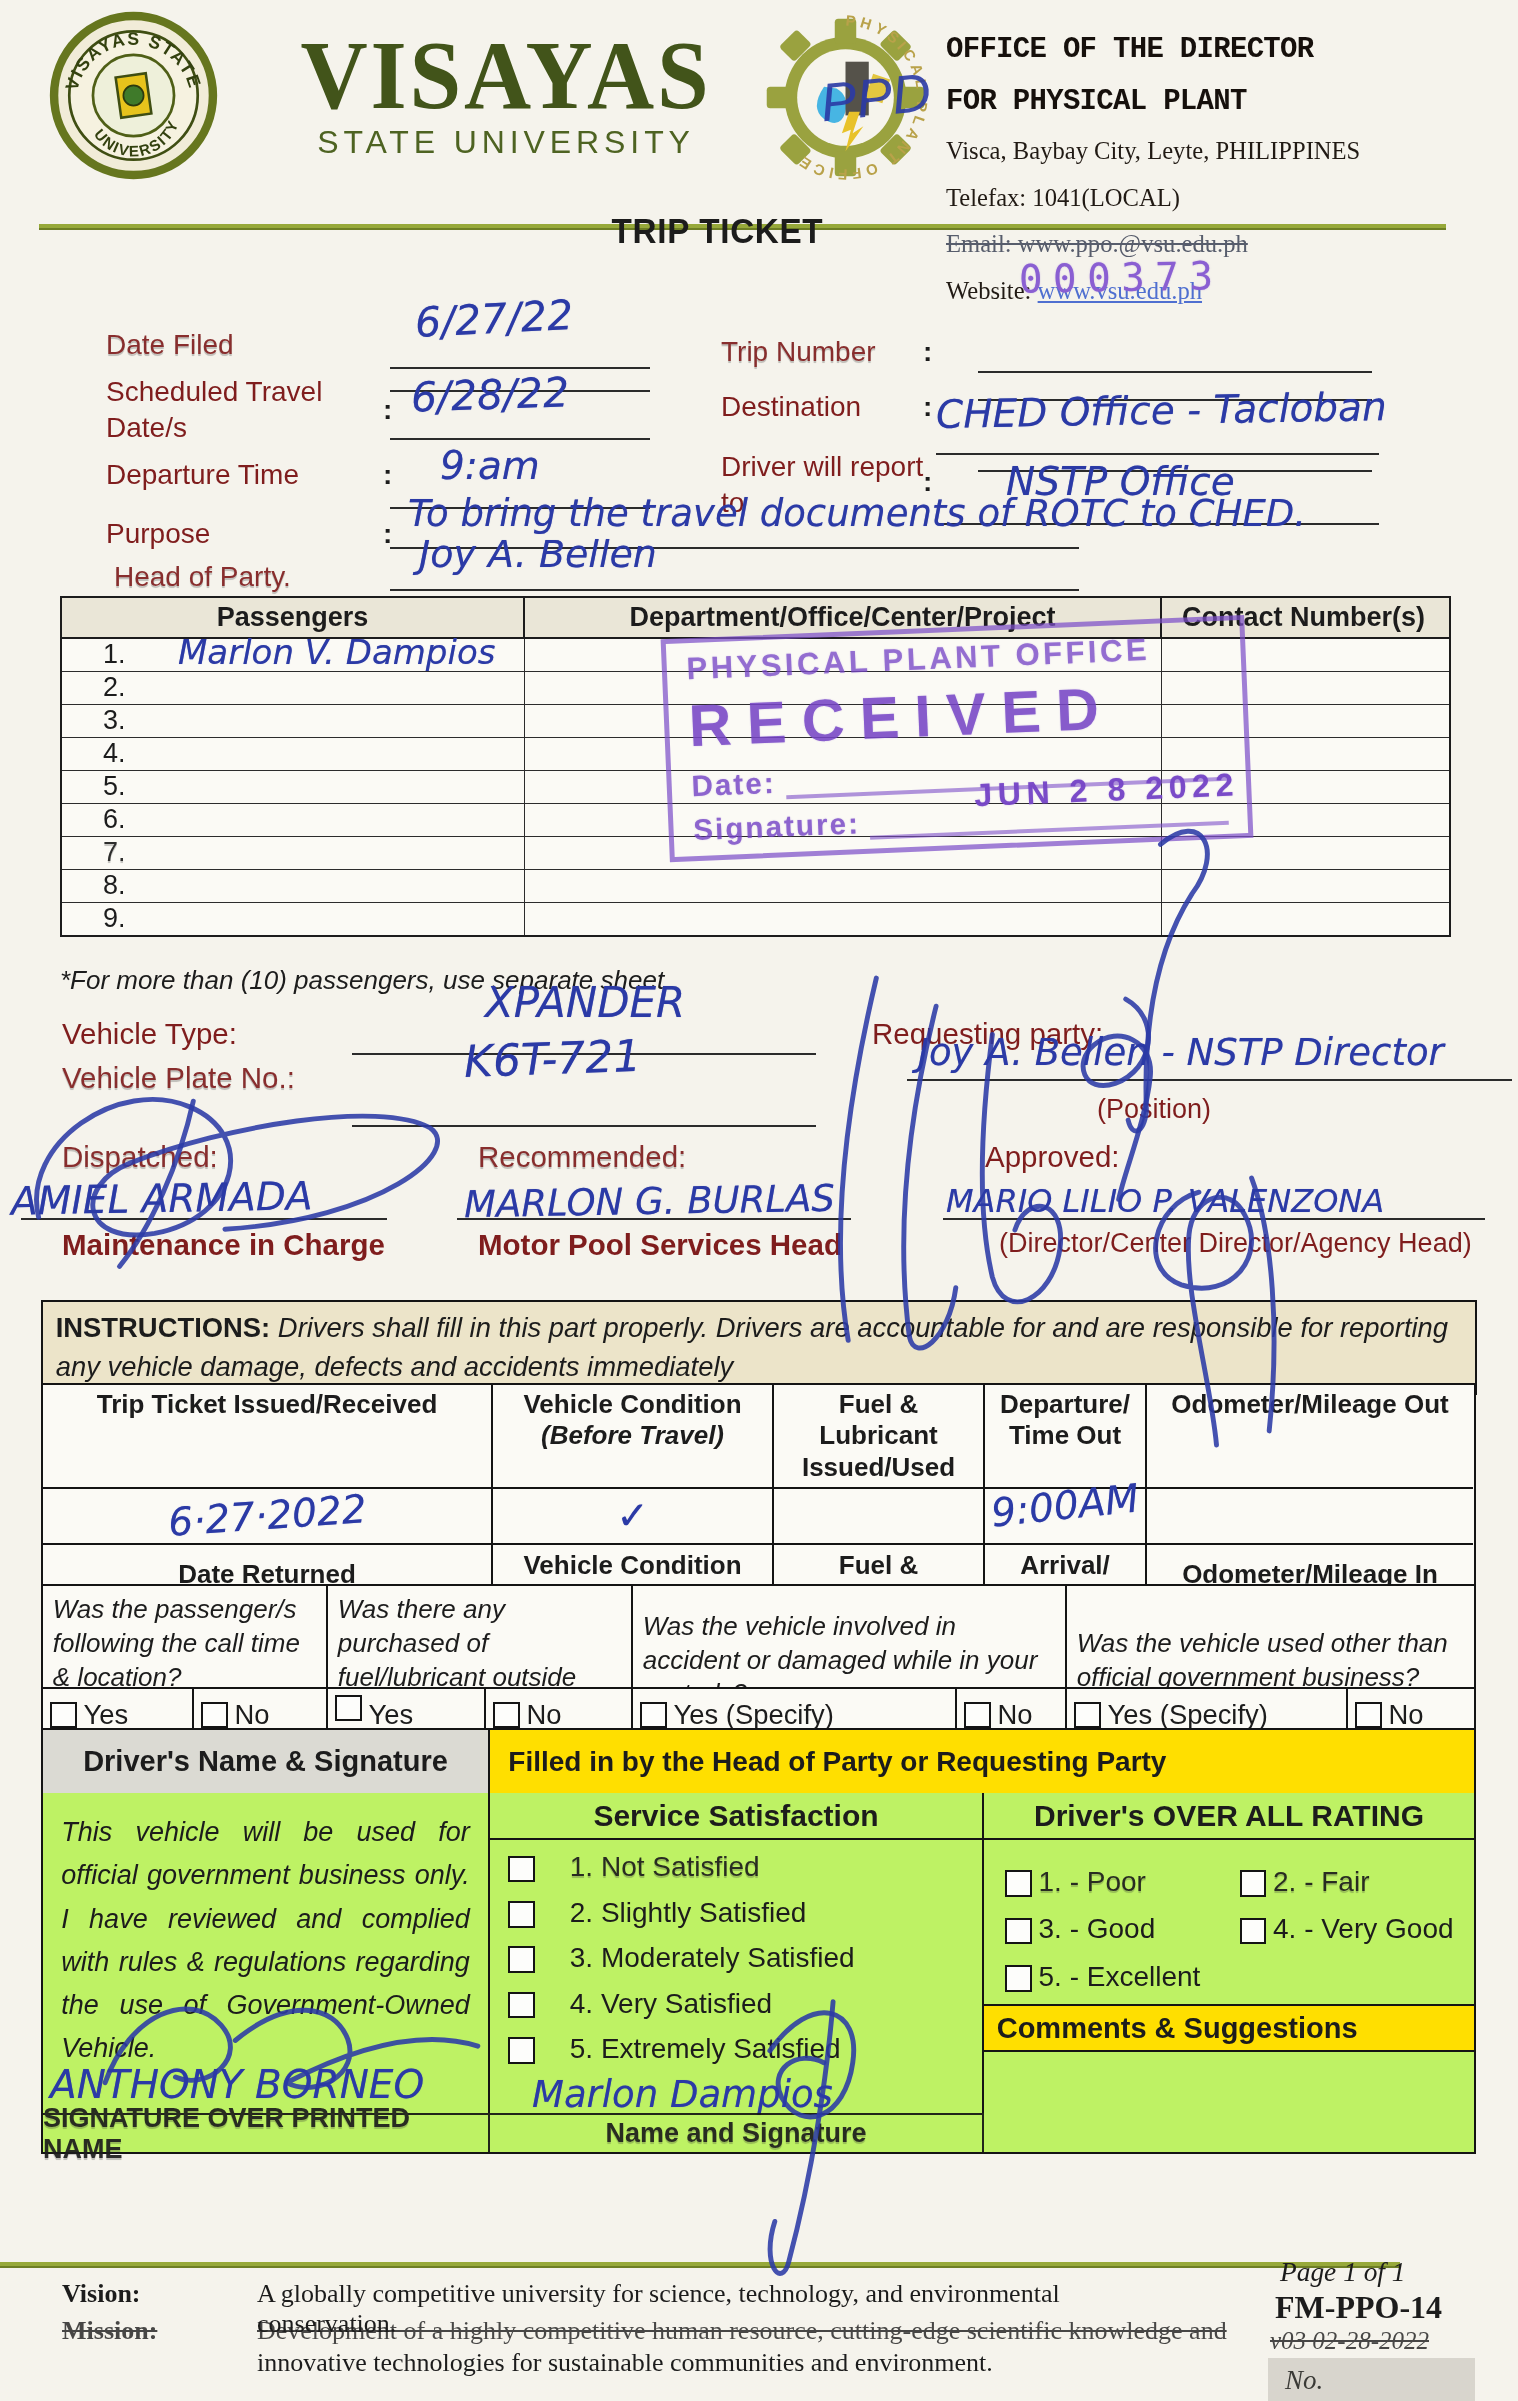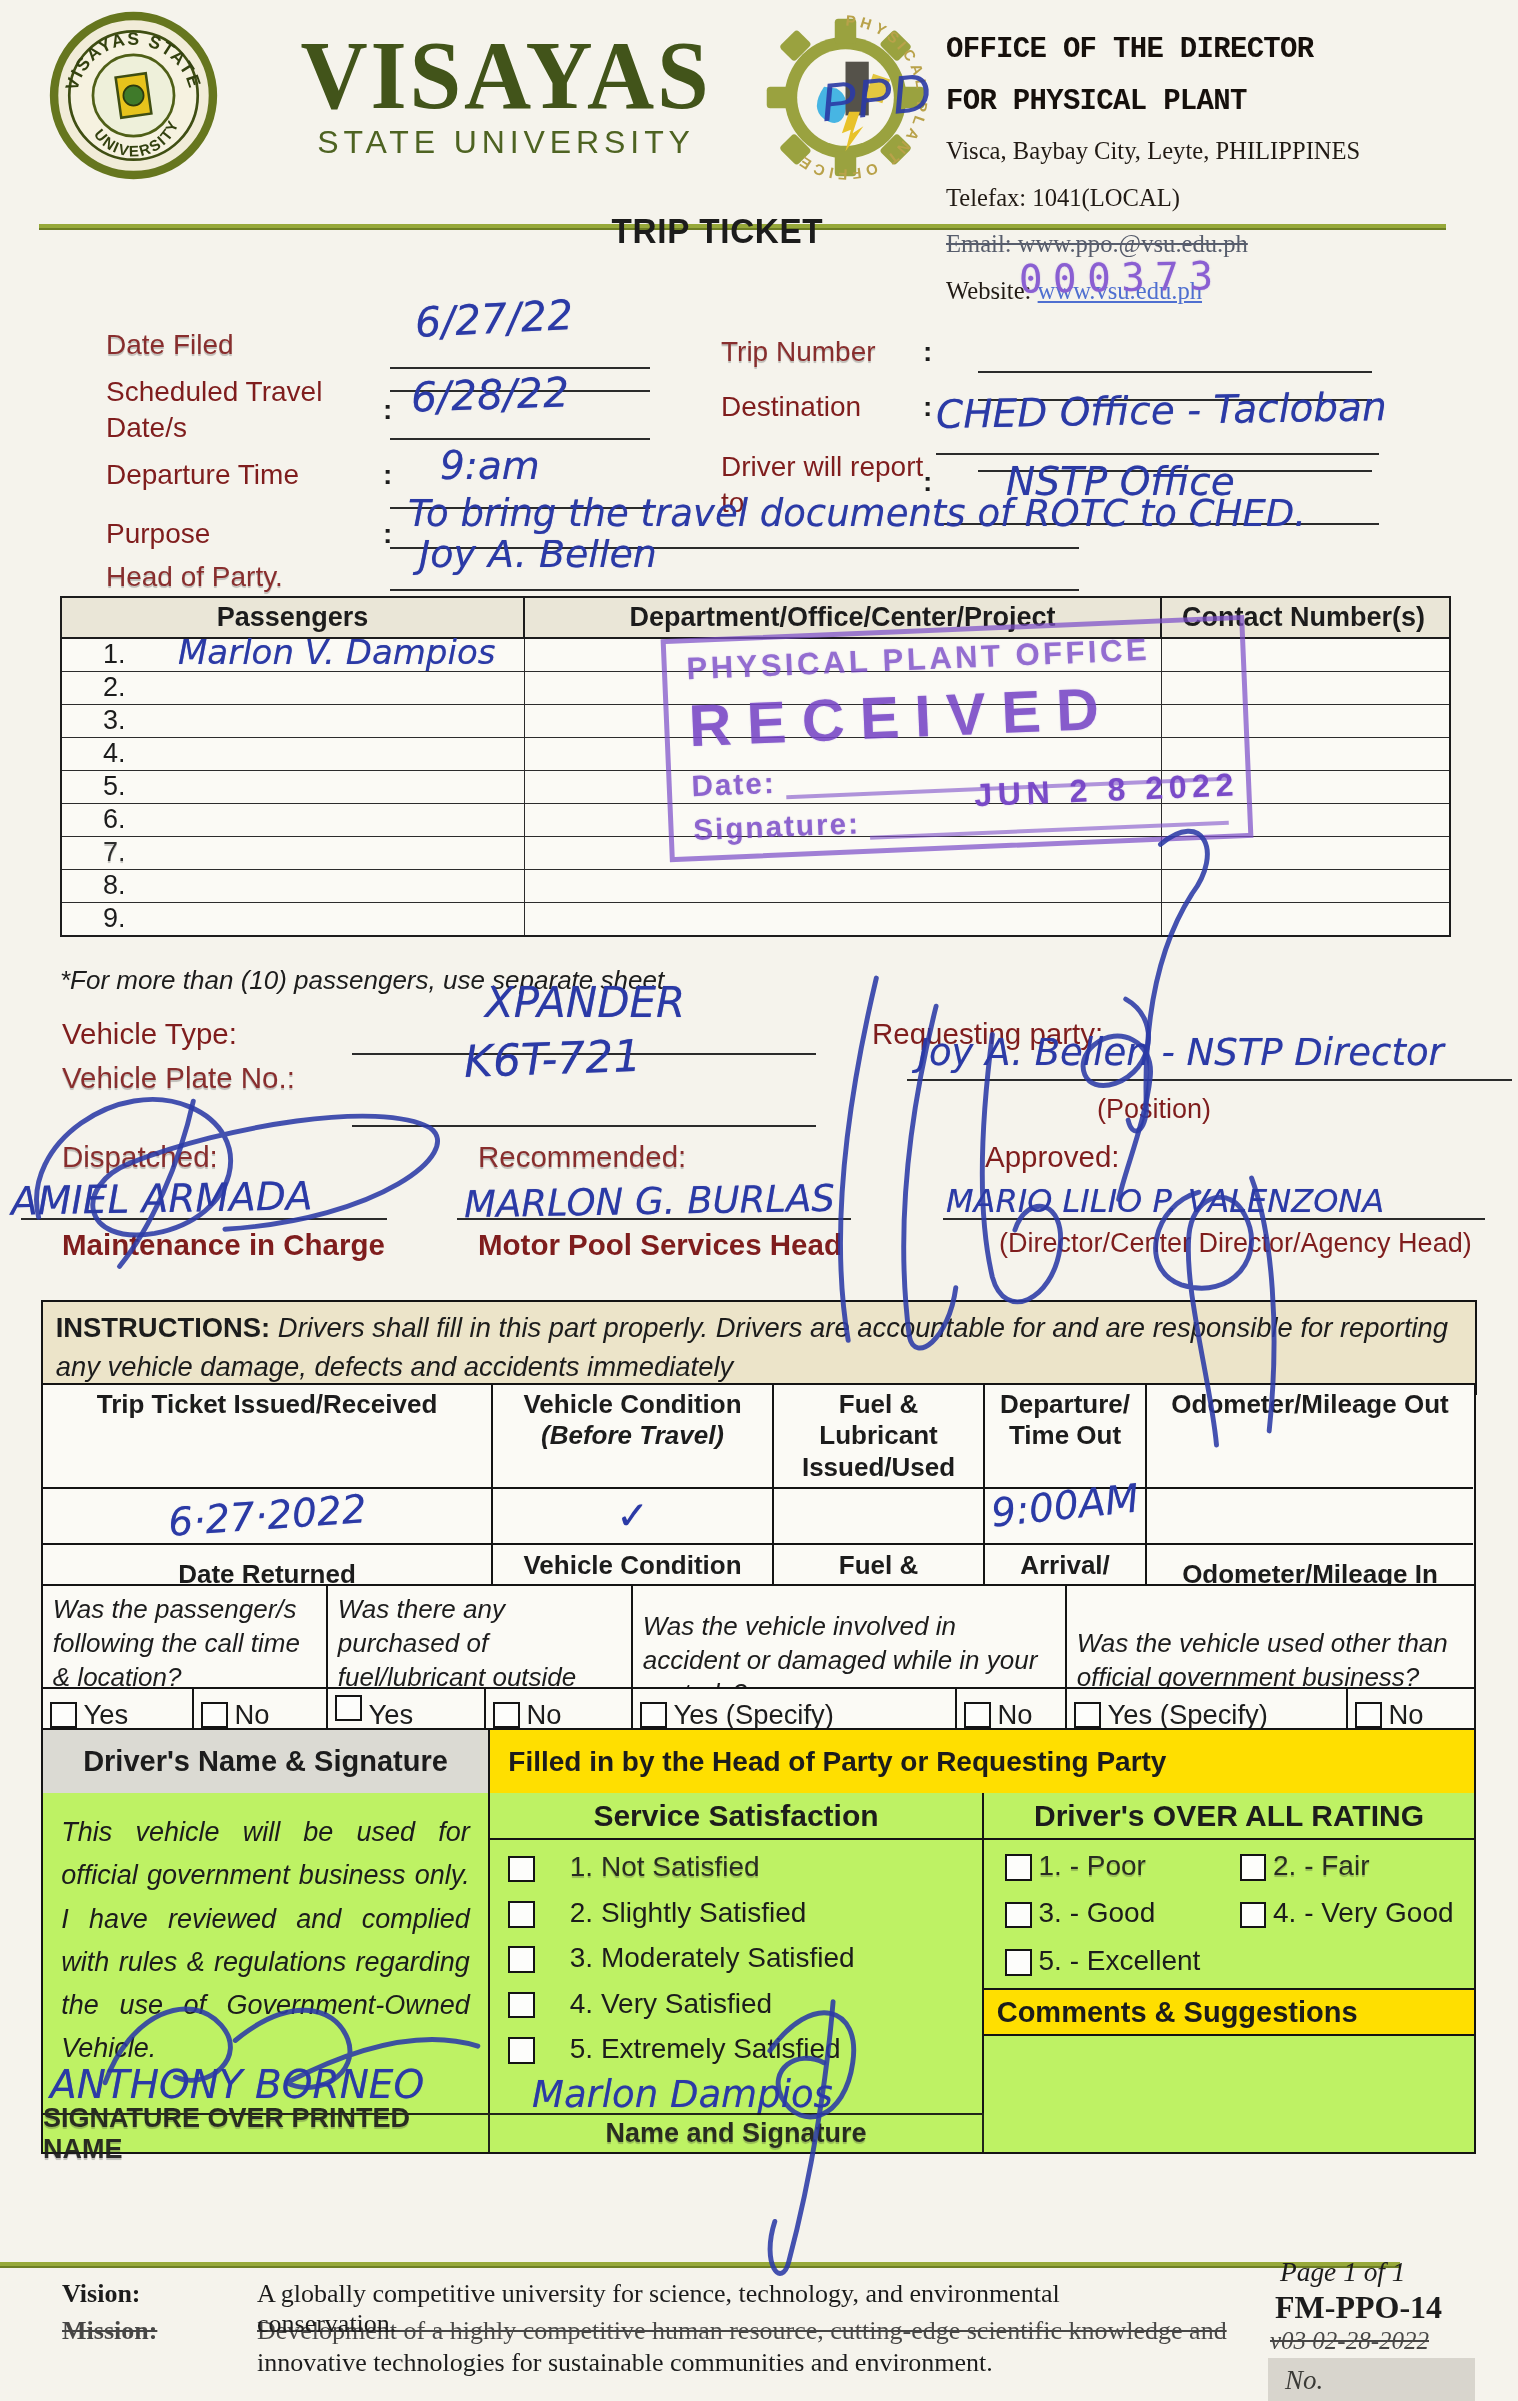--- a/index.html
+++ b/index.html
@@ -65,21 +65,21 @@
   
   .dsec{border:2.1px solid #141414;display:grid;grid-template-columns:447px 494px 490px;grid-template-rows:63px 320px 39px;background:#bef264;}
   .dhdr-left{background:#dbdad3;border-right:2.1px solid #141414;display:flex;align-items:center;justify-content:center;font-size:29px;font-weight:bold;}
   .dhdr-yellow{grid-column:2/4;background:#ffdf00;display:flex;align-items:center;padding-left:18.3px;font-size:28px;font-weight:bold;}
   .dbody-left{border-right:2.1px solid #141414;padding:18.3px 18.3px 0 18.3px;position:relative;}
   .pledge{font-size:27px;font-style:italic;line-height:1.6;text-align:justify;}
   .dbody-mid{border-right:2.1px solid #141414;position:relative;}
   .coltitle{font-size:30px;font-weight:bold;text-align:center;border-bottom:2.1px solid #141414;padding:5.6px 0;}
   .sslist{padding:11.3px 0 0 18.3px;}
   .ssitem{display:flex;align-items:center;font-size:28px;margin-bottom:13.4px;gap:28px;}
-  .ratewrap{padding:9.8px 0 0 21px;display:grid;grid-template-columns:1fr 1fr;row-gap:15.5px;}
+  .ratewrap{padding:9.8px 0 0 21px;display:grid;grid-template-columns:1fr 1fr;row-gap:15.5px;margin-top:16px;}
   .rateitem{display:flex;align-items:center;font-size:28px;}
   .commbar{background:#ffdf00;border-top:2.1px solid #141414;border-bottom:2.1px solid #141414;font-size:29px;font-weight:bold;padding:5.6px 0 5.6px 12.7px;margin-top:11.3px;}
   .dfoot{border-top:2.1px solid #141414;border-right:2.1px solid #141414;display:flex;align-items:center;justify-content:center;font-size:27px;font-weight:bold;}
   .dfoot.none{border-top:none;border-right:none;}
   
   .fserif{font-family:"Liberation Serif",serif;}
   .struck{text-decoration:line-through;filter:blur(0.4px);opacity:.8;}
   .nobox{background:#d8d5cd;font-family:"Liberation Serif",serif;font-style:italic;font-size:27px;padding:7px 0 7px 17px;color:#3a3a36;}
   svg.sig{position:absolute;pointer-events:none;overflow:visible;}
   svg.sig path{fill:none;stroke:#2b3aa6;stroke-width:7;stroke-linecap:round;stroke-linejoin:round;opacity:.88;}
@@ -184,21 +184,21 @@
   <div class="abs colon" style="left:923px;top:466px;">:</div>
   <div class="uline" style="left:978px;top:442px;width:394px;height:28px;"></div>
   <div class="uline" style="left:936px;top:491px;width:443px;height:32px;"></div>
   <div class="abs hw" style="left:1006px;top:459px;font-size:39px;">NSTP Office</div>
 
   <div class="abs lbl" style="left:106px;top:518px;">Purpose</div>
   <div class="abs colon" style="left:383px;top:518px;">:</div>
   <div class="uline" style="left:390px;top:517px;width:689px;height:29.5px;"></div>
   <div class="abs hw" style="left:408px;top:492px;font-size:37px;">To bring the travel documents of ROTC to CHED.</div>
 
-  <div class="abs lbl smear" style="left:106px;top:561px;text-align:right;">Head of Party.</div>
+  <div class="abs lbl smear" style="left:114px;top:561px;text-align:right;">Head of Party.</div>
   <div class="uline" style="left:390px;top:559px;width:689px;height:29.5px;"></div>
   <div class="abs hw" style="left:419px;top:532px;font-size:38px;">Joy A. Bellen</div>
 
   <div class="abs ptable" style="left:60px;top:596px;width:1387px;">
     <div class="phead">
       <div>Passengers</div>
       <div>Department/Office/Center/Project</div>
       <div>Contact Number(s)</div>
     </div>
     <div class="prow">

